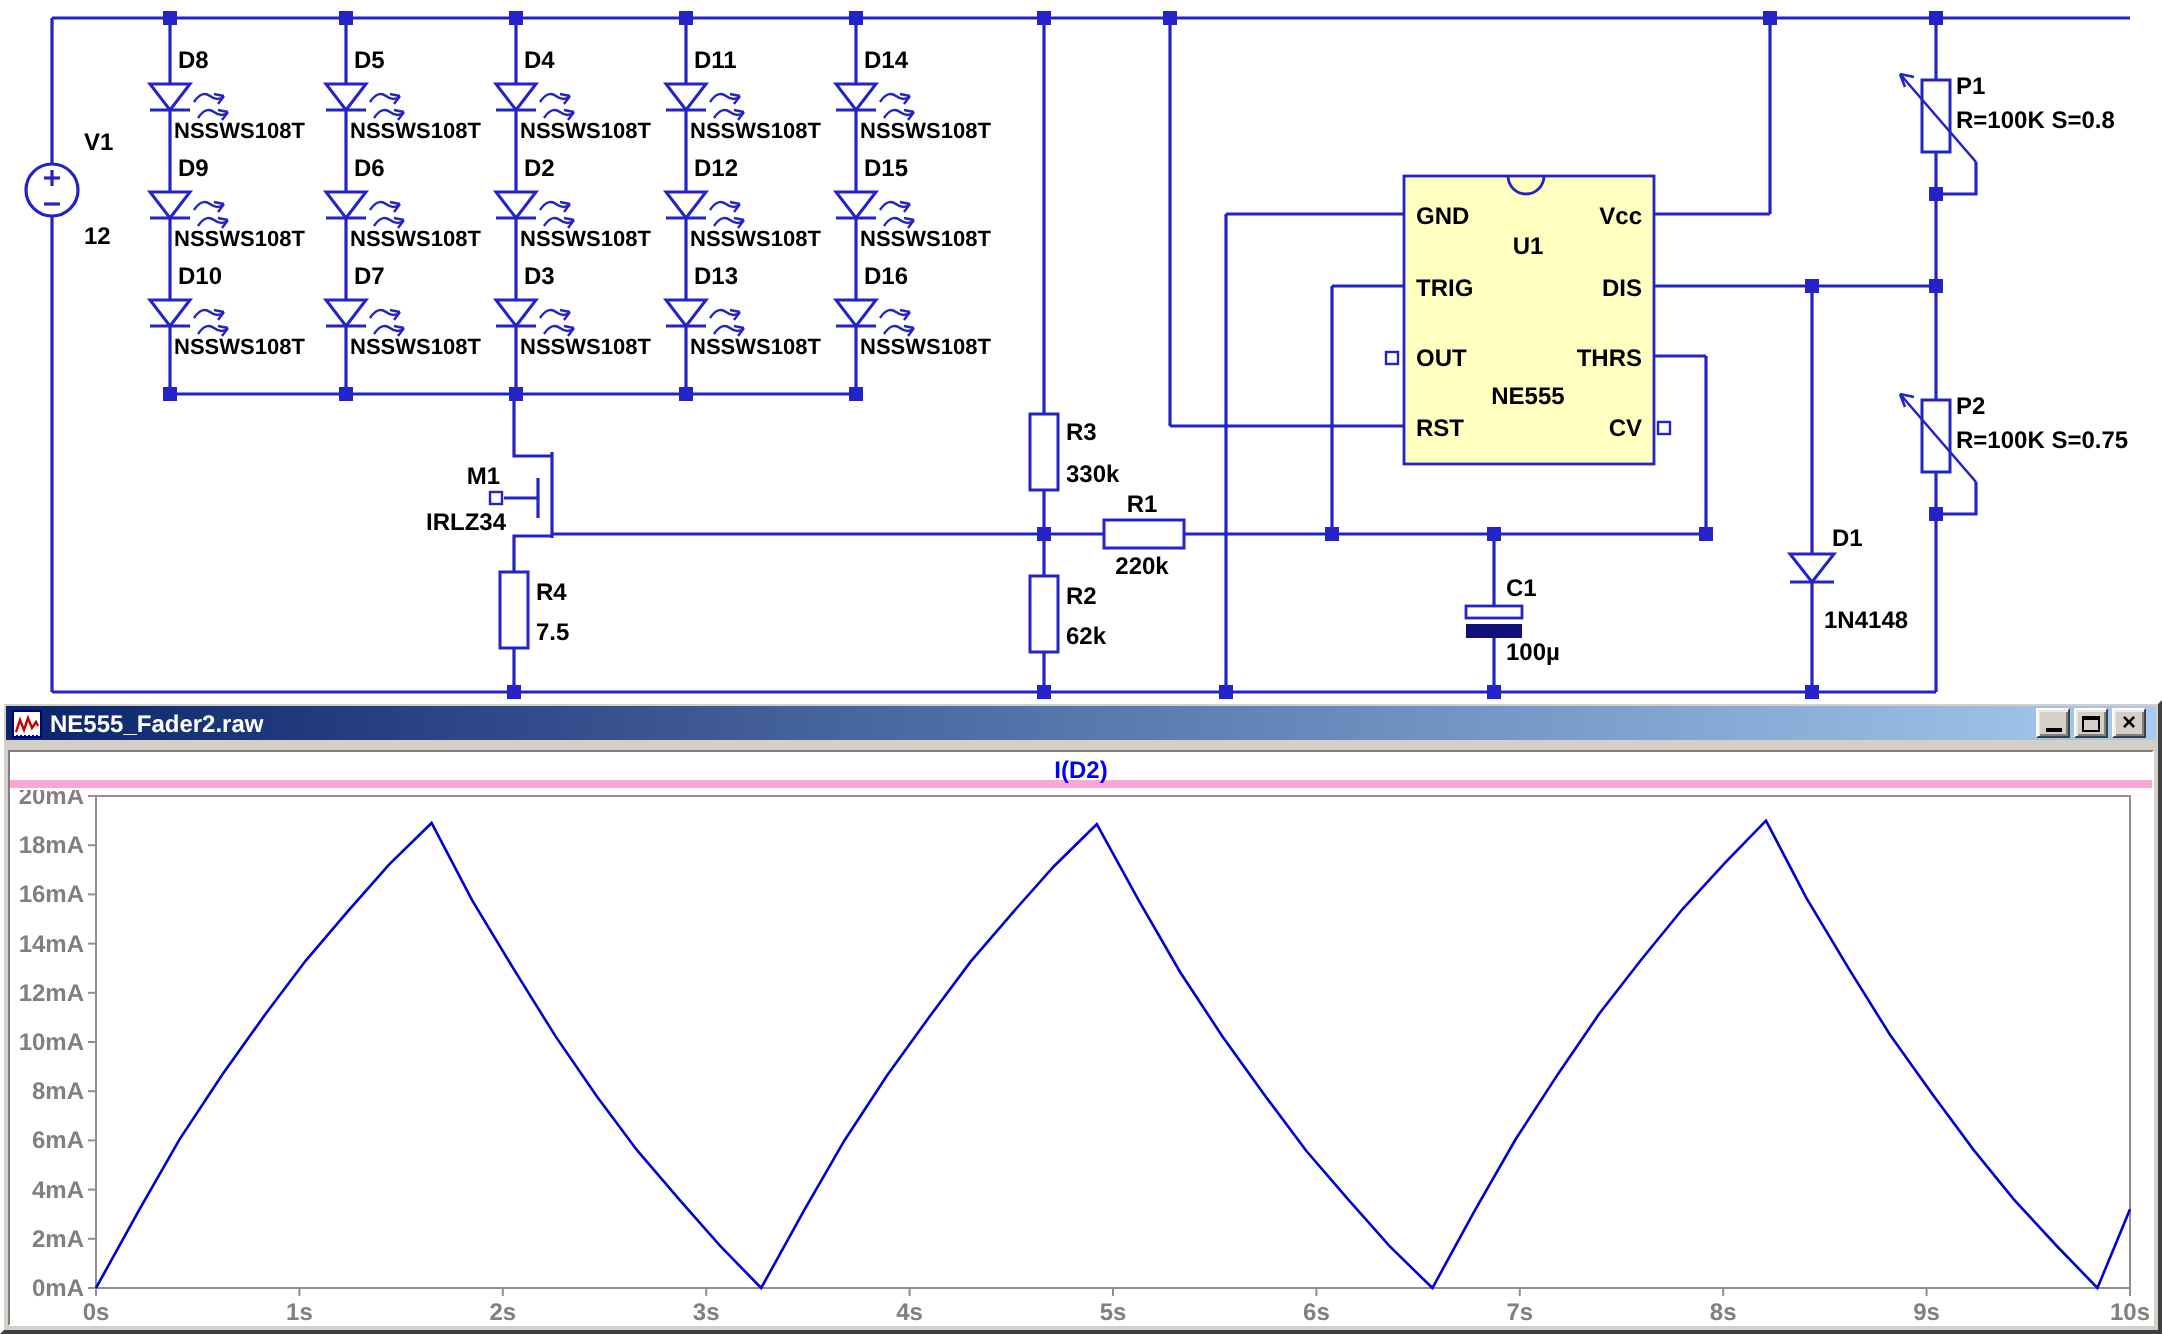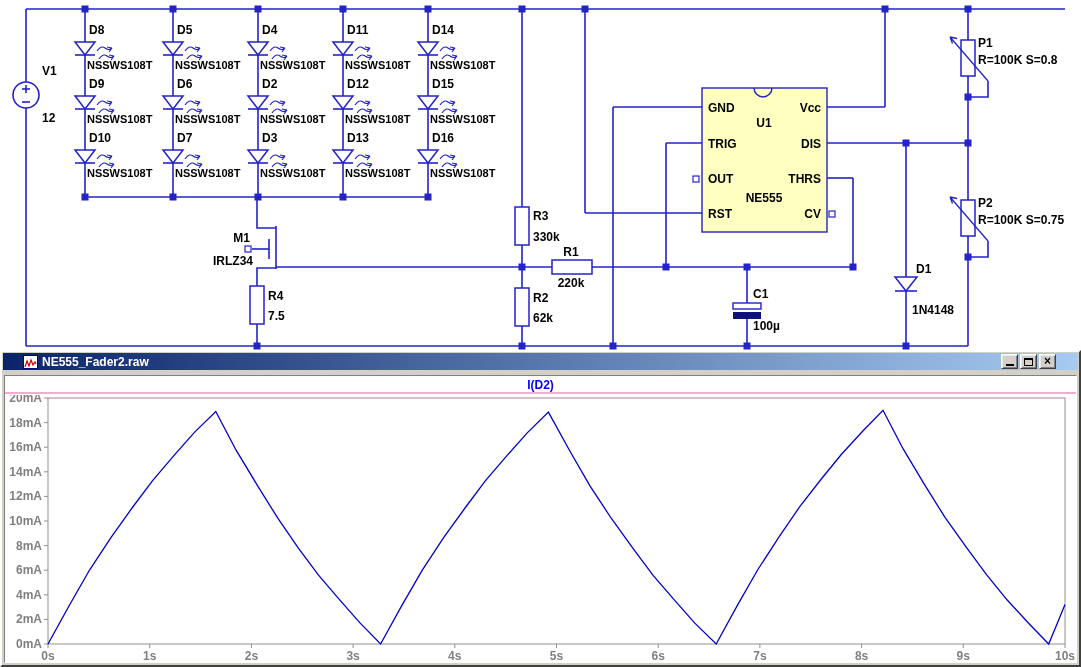--- a/index.html
+++ b/index.html
@@ -14,21 +14,21 @@
   .schematic svg text { font-family:"Liberation Sans", sans-serif; }
 
   .wave-window {
     position:absolute; top:350px; left:0; width:1081px; height:317px;
     background:#D4D0C8;
     border:2px solid; border-color:#FFFFFF #404040 #404040 #FFFFFF;
   }
   .titlebar {
     position:absolute; top:1px; left:1px; right:1px; height:17px;
     background:linear-gradient(to right, #0A246A, #A6CAF0);
-    display:flex; align-items:center; padding:0 20px;
+    display:flex; align-items:center; padding:0 3px;
   }
   .title-icon { width:15px; height:14px; background:#FFFFFF; border:1px solid #00007F; margin-right:4px; flex:0 0 auto; }
   .title-text { color:#FFFFFF; font-weight:bold; font-size:12px; white-space:nowrap; }
   .tb-buttons { margin-left:auto; display:flex; gap:2px; padding-right:2px; }
   .tbtn {
     width:17px; height:15px; background:#D4D0C8;
     border:1px solid; border-color:#FFFFFF #404040 #404040 #FFFFFF;
     box-shadow:inset 1px 1px 0 #ECE9E5, inset -1px -1px 0 #808080;
     display:flex; align-items:center; justify-content:center; padding:0;
   }
@@ -36,21 +36,21 @@
   .glyph-max { width:9px; height:8px; border:1px solid #000; border-top:2px solid #000; }
   .glyph-close { font-size:12px; font-weight:bold; color:#000; line-height:1; margin-top:-1px; }
 
   .client {
     position:absolute; top:23px; left:2px; right:2px; bottom:2px; background:#FFFFFF;
     border:1px solid; border-color:#808080 #FFFFFF #FFFFFF #808080;
   }
   .plot-title {
     height:18px; line-height:18px; text-align:center;
     color:#0000FF; font-weight:bold; font-size:12px;
-    border-bottom:2px solid #f9a8d4;
+    border-bottom:4px solid #f9a8d4;
   }
   .plot-svg { position:absolute; top:19px; left:0; }
   .plot-svg svg text { font-family:"Liberation Sans", sans-serif; }
 </style>
 </head>
 <body>
 
 <div id="stage">
 
   <div class="schematic">

